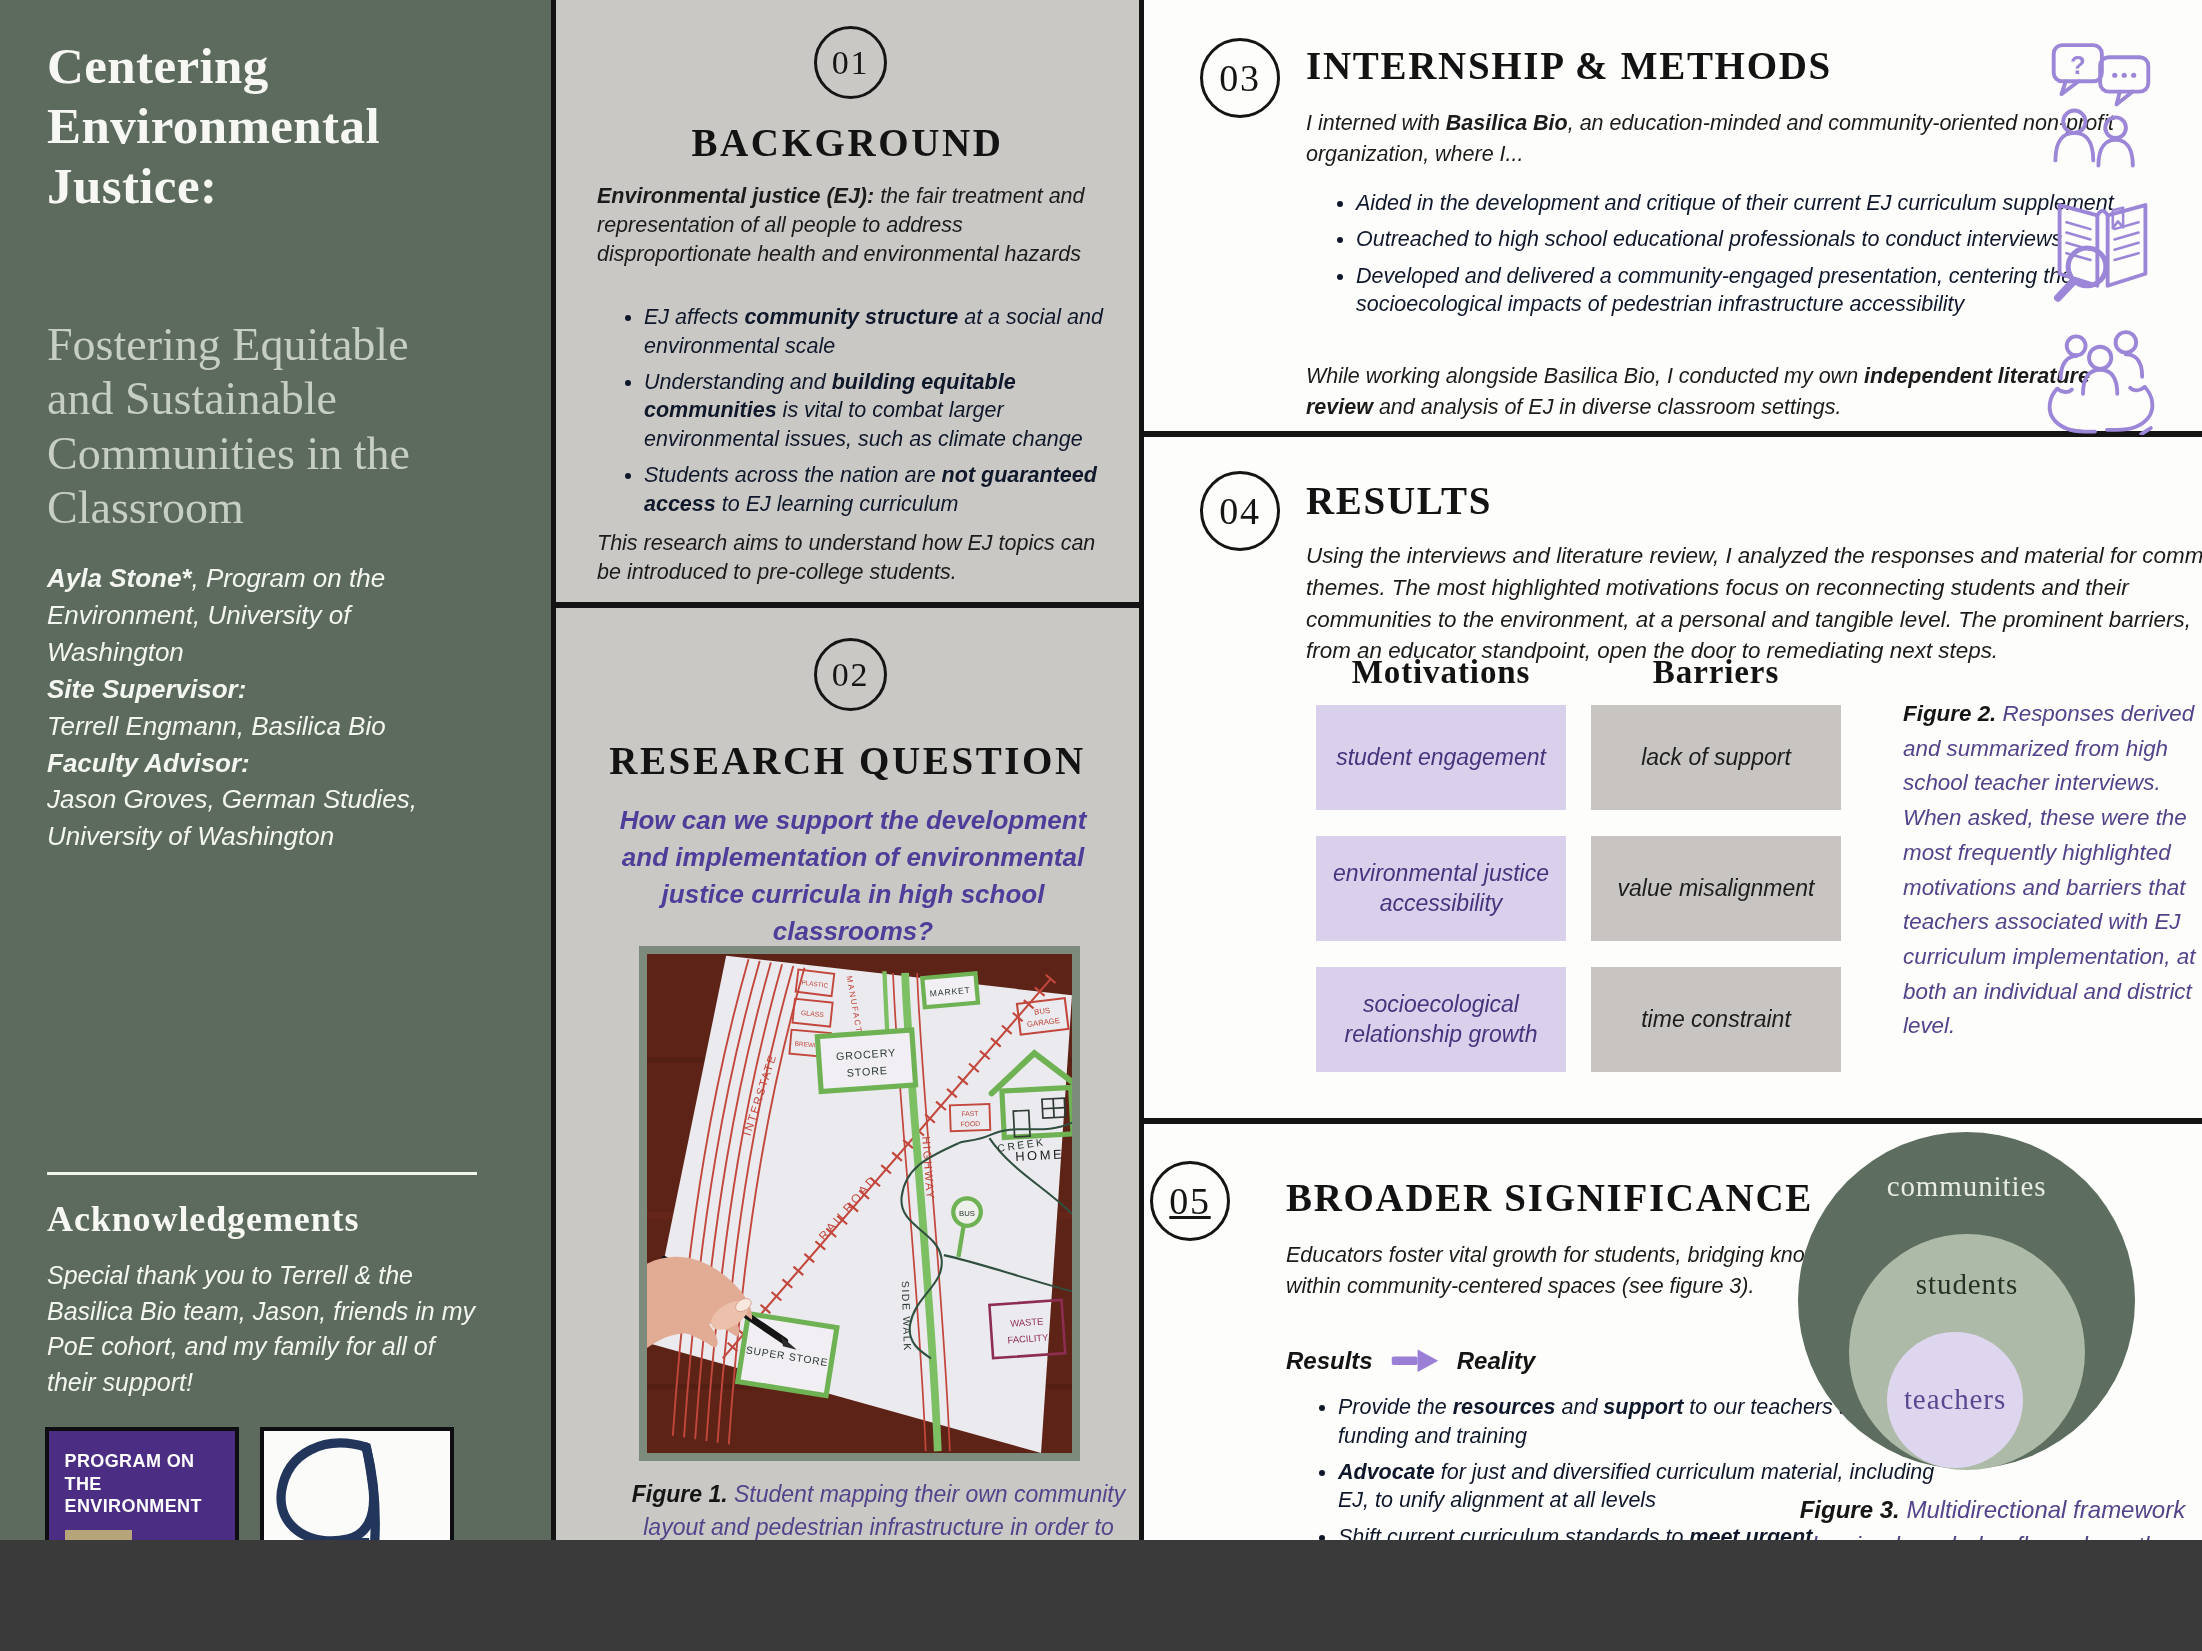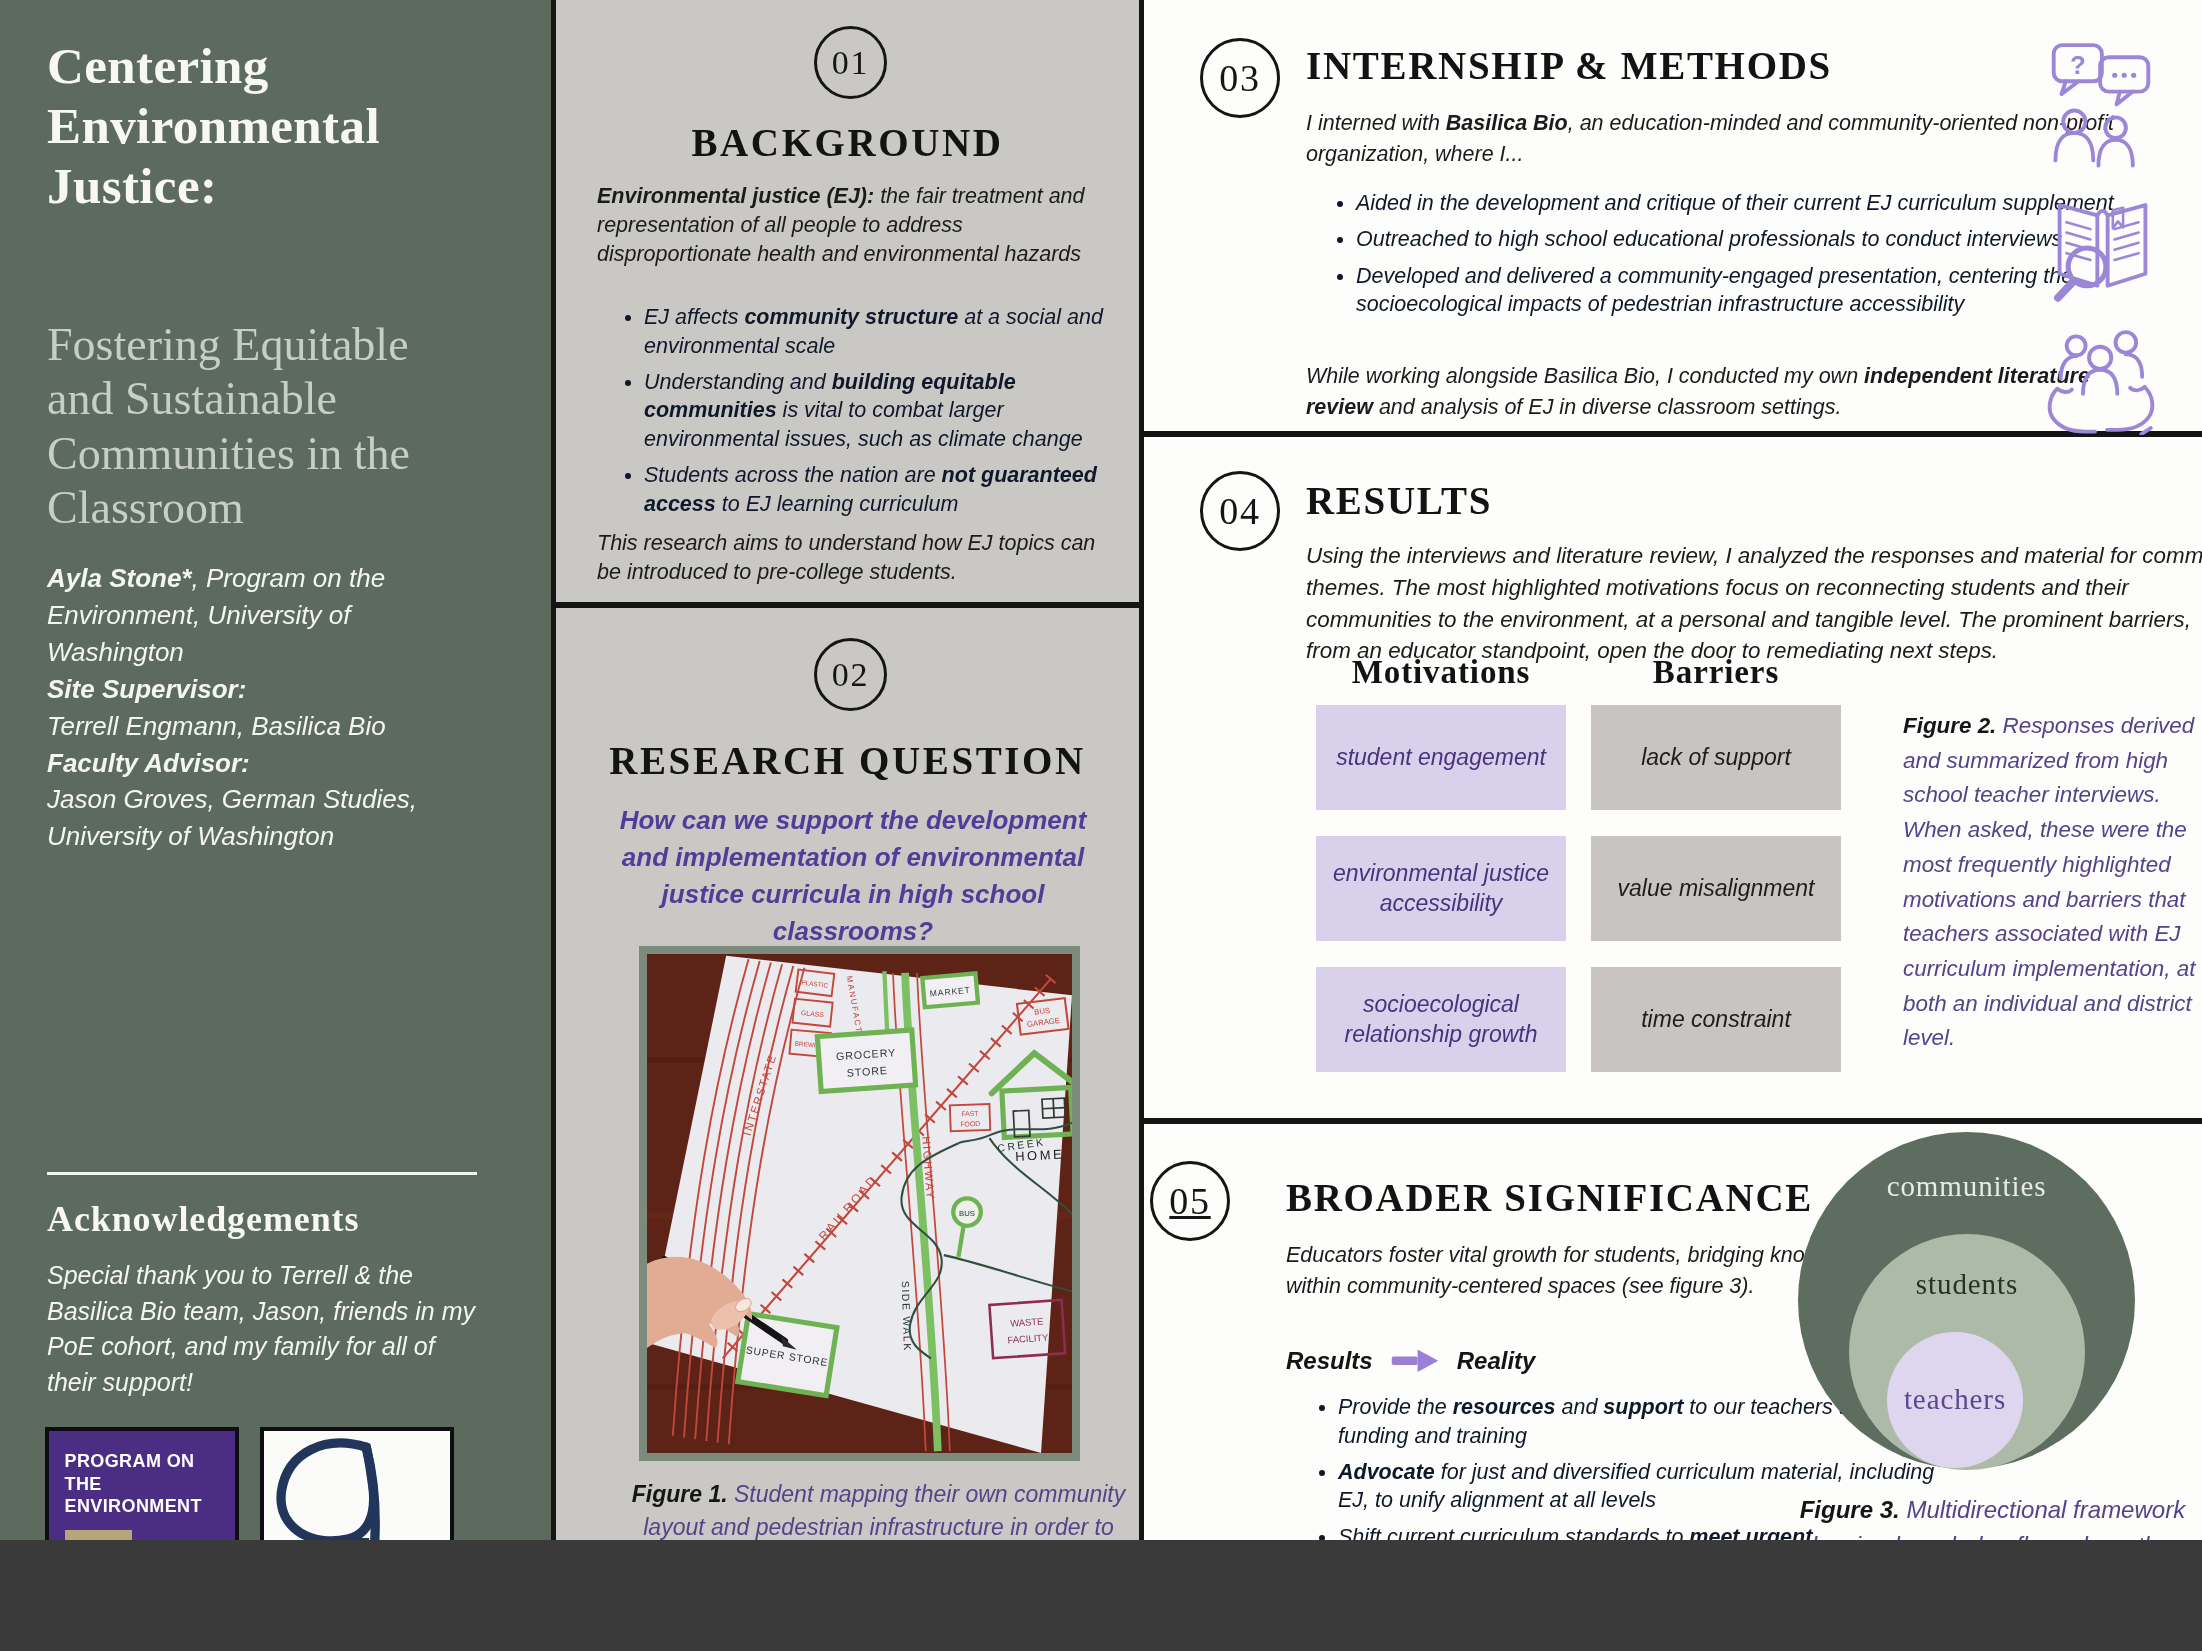--- a/index.html
+++ b/index.html
@@ -87,21 +87,21 @@
     color:#131313;letter-spacing:0.9px;}
   #hdr-motiv{left:172px;top:217px;}
   #hdr-barr{left:447px;top:217px;}
   .mbox,.bbox{position:absolute;width:250px;height:105px;display:flex;align-items:center;
     justify-content:center;text-align:center;font-size:23px;font-style:italic;line-height:1.3;
     padding:0 15.5px;box-sizing:border-box;}
   .mbox{left:172px;background:#d9d0ec;color:#46347c;}
   .bbox{left:447px;background:#c7c4c1;color:#1d1d1d;}
   .row1{top:268px;}.row2{top:399px;}.row3{top:530px;}
   .fig-caption{font-style:italic;color:#54438a;margin:0;}
-  #fig2-caption{position:absolute;left:759px;top:272px;width:299px;font-size:22.4px;line-height:1.55;}
+  #fig2-caption{position:absolute;left:759px;top:260px;width:299px;font-size:22.4px;line-height:1.55;}
   #s-circle{left:6px;top:36px;text-decoration:underline;}
   #s-title{left:142px;top:50px;}
   #s-intro{left:142px;top:115px;width:688px;}
   #rr-row{position:absolute;left:142px;top:222px;display:flex;align-items:center;gap:17px;}
   .rr-label{font-size:24px;font-weight:bold;font-style:italic;color:#141414;}
   #s-bullets{left:168px;top:268px;width:602px;}
   #fig3{position:absolute;left:654px;top:6.9px;width:404px;height:516px;}
   .f3-circle{position:absolute;border-radius:50%;}
   #f3-outer{left:0;top:0;width:337px;height:337px;background:#5d6d5f;}
   #f3-middle{left:51px;top:102px;width:236px;height:236px;background:#adbaa7;}

